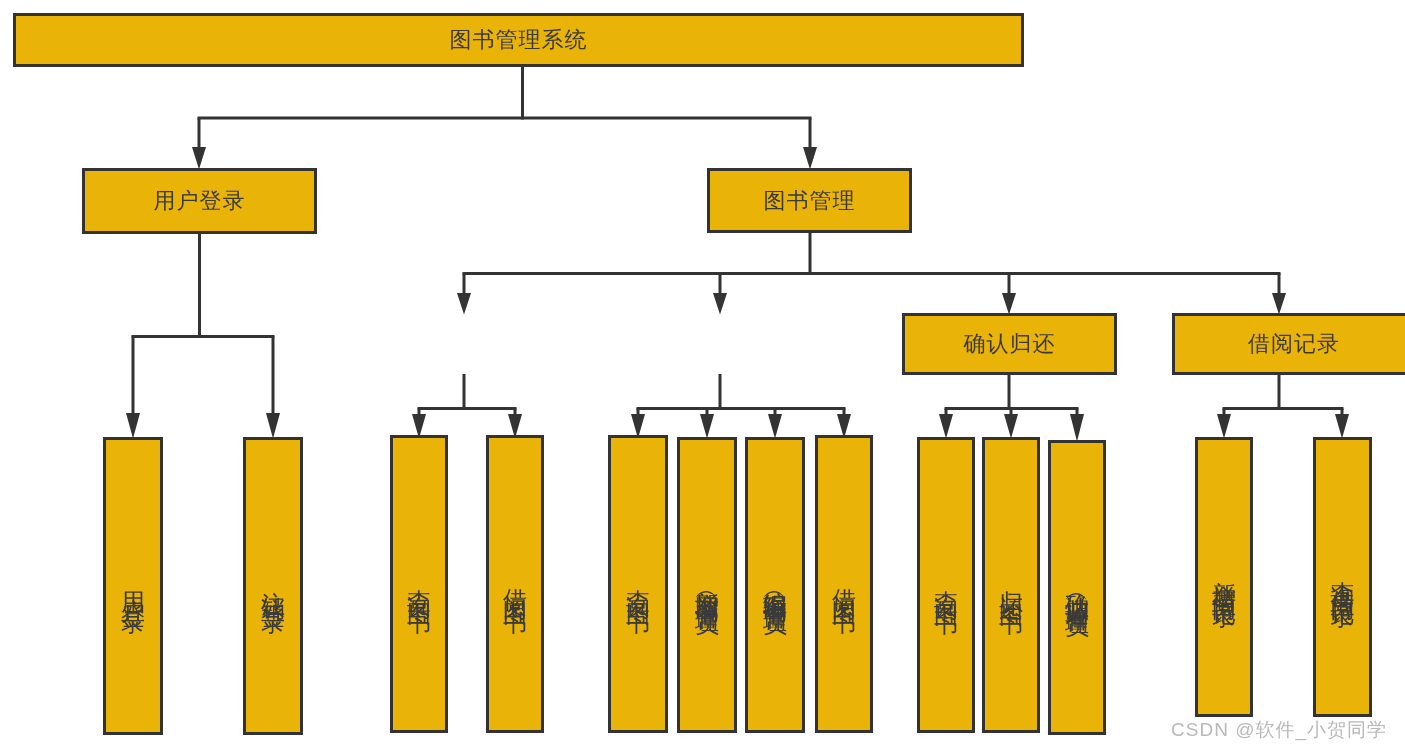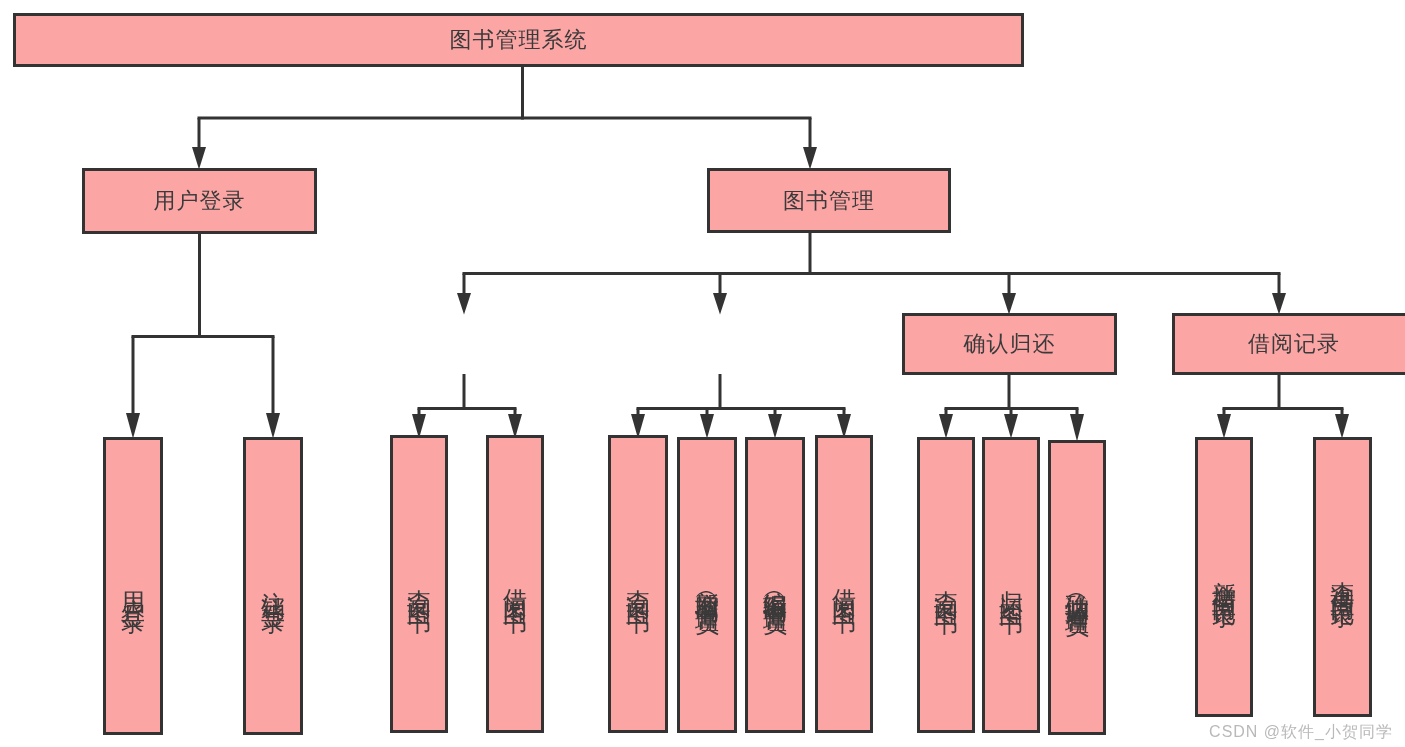--- a/index.html
+++ b/index.html
@@ -29,21 +29,21 @@
     fill: none;
   }
   .connectors polygon {
     fill: var(--line, #333333);
     stroke: none;
   }
   .node {
     position: absolute;
     box-sizing: border-box;
     border: 3px solid var(--line, #333333);
-    background: #fca5a5;
+    background: #eab308;
     display: flex;
     align-items: center;
     justify-content: center;
     font-family: Liberation Serif, serif;
   }
   .hnode .label {
     font-size: 22px;
     color: var(--text, #3a3a3a);
     letter-spacing: 1px;
     white-space: nowrap;
@@ -53,23 +53,23 @@
     text-orientation: mixed;
     font-size: 24px;
     color: var(--text, #3a3a3a);
     letter-spacing: 7px;
     line-height: 1;
   }
   .leaf.mid .vtext { letter-spacing: 5px; }
   .leaf.long .vtext { letter-spacing: 3px; }
   .watermark {
     position: absolute;
-    right: 12px;
+    right: 18px;
     bottom: 4px;
-    font-size: 16px;
+    font-size: 19px;
     color: var(--watermark, #b9b9b9);
     letter-spacing: 1px;
     white-space: nowrap;
   }
 </style>
 </head>
 <body>
 
 <div class="canvas">
 
@@ -149,21 +149,21 @@
     </g>
   </svg>
 
   <div class="node hnode" style="left:13px;top:13px;width:1011px;height:54px">
     <span class="label">图书管理系统</span>
   </div>
 
   <div class="node hnode" style="left:82px;top:168px;width:235px;height:66px">
     <span class="label">用户登录</span>
   </div>
-  <div class="node hnode" style="left:707px;top:168px;width:244px;height:65px">
+  <div class="node hnode" style="left:707px;top:168px;width:205px;height:65px">
     <span class="label">图书管理</span>
   </div>
 
   <div class="node hnode" style="left:902px;top:313px;width:215px;height:62px">
     <span class="label">确认归还</span>
   </div>
   <div class="node hnode" style="left:1172px;top:313px;width:244px;height:62px">
     <span class="label">借阅记录</span>
   </div>
 

